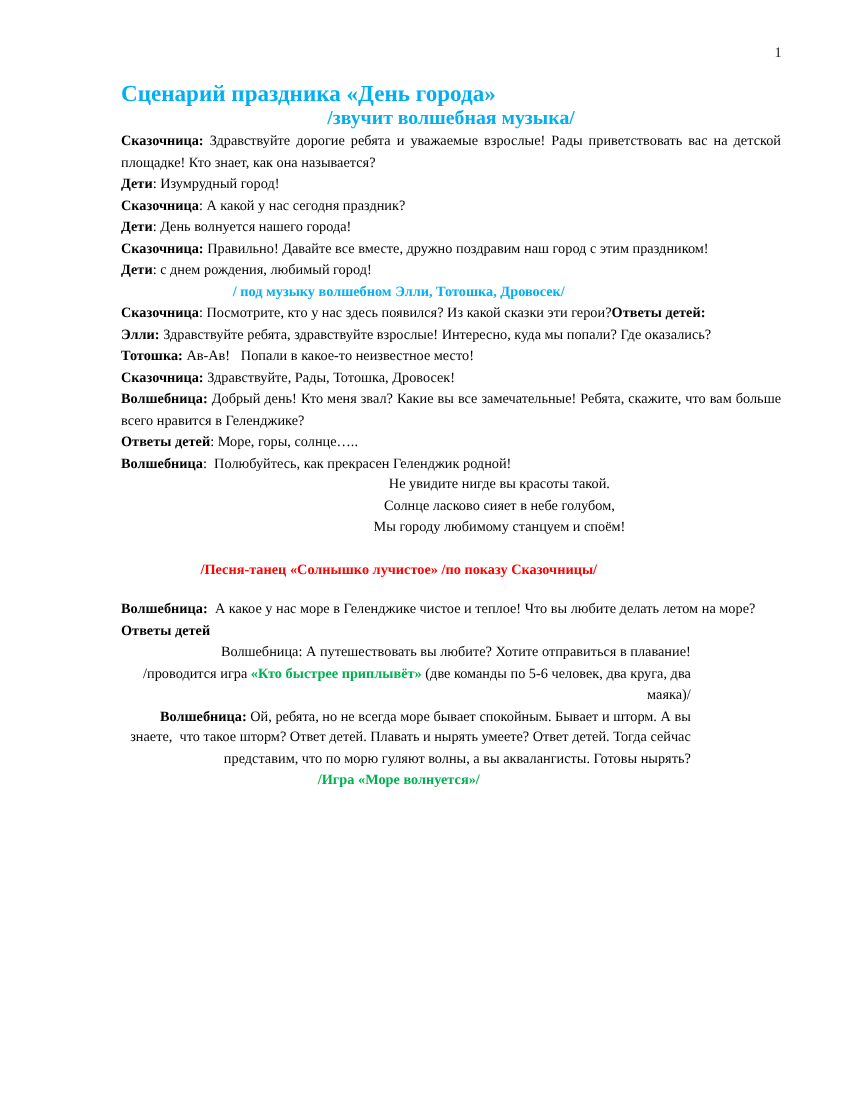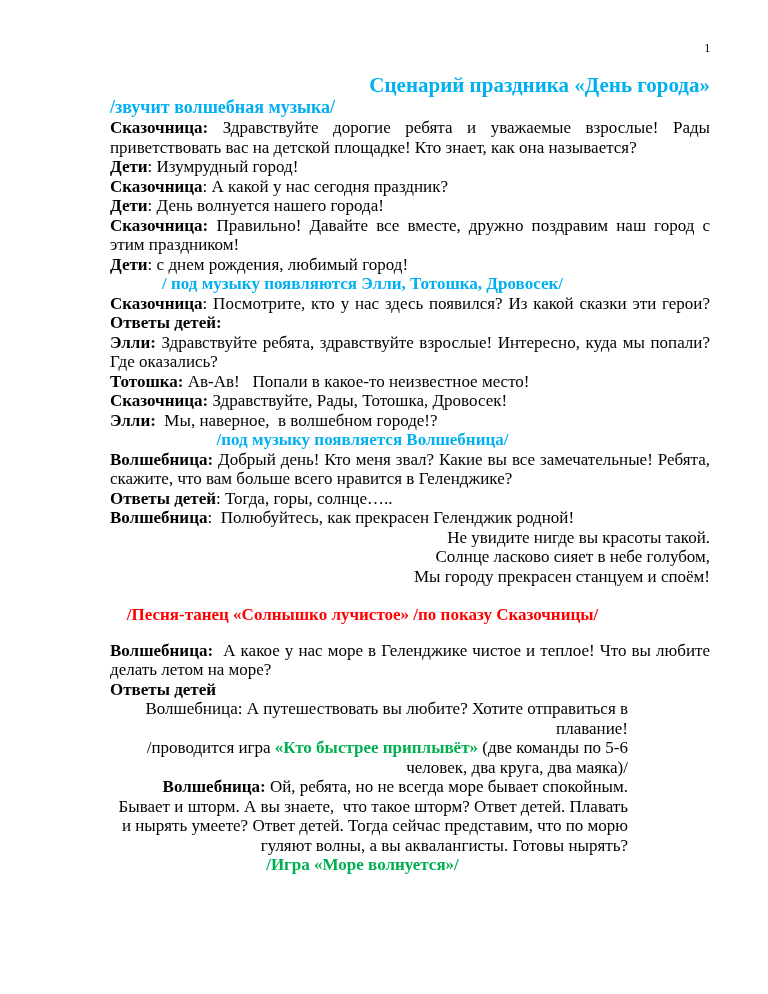--- a/index.html
+++ b/index.html
@@ -20,63 +20,61 @@
     line-height: 14px;
     color: #1a1a1a;
   }
   .content {
     position: absolute;
     left: 110px;
     top: 74px;
     width: 600px;
   }
   .para {
-    font-size: 17px;
+    font-size: 13px;
     line-height: 19.5px;
     text-align: justify;
     margin: 0;
   }
-  .para.title-line  { font-size: 21px; line-height: 23px; text-align: right; }
-  .para.subtitle-line { font-size: 18px; line-height: 21px; text-align: left; }
+  .para.title-line  { font-size: 21px; line-height: 23px; text-align: left; }
+  .para.subtitle-line { font-size: 18px; line-height: 21px; text-align: center; }
   .para.center  { text-align: center; margin-right: 95px; }
   .para.center2 { text-align: right; margin-right: 82px; }
-  .para.indent  { text-align: right; padding-left: 88px; }
+  .para.indent  { text-align: center; padding-left: 88px; }
   .para.blank   { height: 19px; }
   .para.blank-sm{ height: 16px; }
   .run   { white-space: pre-wrap; }
   .run.b { font-weight: bold; }
   .run.i { }
 </style>
 </head>
 <body>
 
 <div class="page">
   <div class="pagenum">1</div>
   <div class="content">
       <div class="para title-line"><span class="run b" style="color: rgb(0, 176, 240);">Сценарий праздника «День города»</span></div>
       <div class="para subtitle-line"><span class="run b" style="color: rgb(0, 176, 240);">/звучит волшебная музыка/</span></div>
       <div class="para"><span class="run b">Сказочница: </span><span class="run">Здравствуйте дорогие ребята и уважаемые взрослые! Рады приветствовать вас на детской площадке! Кто знает, как она называется?</span></div>
       <div class="para"><span class="run b">Дети</span><span class="run">: Изумрудный город!</span></div>
       <div class="para"><span class="run b">Сказочница</span><span class="run">: А какой у нас сегодня праздник?</span></div>
       <div class="para"><span class="run b">Дети</span><span class="run">: День волнуется нашего города!</span></div>
       <div class="para"><span class="run b">Сказочница:</span><span class="run"> Правильно! Давайте все вместе, дружно поздравим наш город с этим праздником!</span></div>
       <div class="para"><span class="run b">Дети</span><span class="run">: с днем рождения, любимый город!</span></div>
-      <div class="para center"><span class="run b" style="color: rgb(0, 176, 240);">/ под музыку появляются Элли, Тотошка, Дровосек/</span></div>
+      <div class="para center"><span class="run b" style="color: rgb(0, 176, 240);">/ под музыку волшебном Элли, Тотошка, Дровосек/</span></div>
       <div class="para"><span class="run b">Сказочница</span><span class="run">: Посмотрите, кто у нас здесь появился? Из какой сказки эти герои?</span><span class="run b">Ответы детей:</span></div>
       <div class="para"><span class="run b">Элли:</span><span class="run"> Здравствуйте ребята, здравствуйте взрослые! Интересно, куда мы попали? Где оказались?</span></div>
       <div class="para"><span class="run b">Тотошка:</span><span class="run"> Ав-Ав!&nbsp;&nbsp; Попали в какое-то неизвестное место!</span></div>
       <div class="para"><span class="run b">Сказочница:</span><span class="run"> Здравствуйте, Рады, Тотошка, Дровосек!</span></div>
-      <div class="para"><span class="run b">Элли:</span><span class="run">&nbsp; Мы, наверное,&nbsp; в волшебном городе!?</span></div>
-      <div class="para center"><span class="run b" style="color: rgb(0, 176, 240);">/под музыку появляется Волшебница/</span></div>
       <div class="para"><span class="run b">Волшебница:</span><span class="run"> Добрый день! Кто меня звал? Какие вы все замечательные! Ребята, скажите, что вам больше всего нравится в Геленджике?</span></div>
-      <div class="para"><span class="run b">Ответы детей</span><span class="run">: Тогда, горы, солнце…..</span></div>
+      <div class="para"><span class="run b">Ответы детей</span><span class="run">: Море, горы, солнце…..</span></div>
       <div class="para"><span class="run b">Волшебница</span><span class="run">:&nbsp; Полюбуйтесь, как прекрасен Геленджик родной!</span></div>
       <div class="para indent"><span class="run">Не увидите нигде вы красоты такой.</span></div>
       <div class="para indent"><span class="run">Солнце ласково сияет в небе голубом,</span></div>
-      <div class="para indent"><span class="run">Мы городу прекрасен станцуем и споём!</span></div>
+      <div class="para indent"><span class="run">Мы городу любимому станцуем и споём!</span></div>
       <div class="para blank"></div>
       <div class="para center"><span class="run b" style="color: rgb(255, 0, 0);">/Песня-танец «Солнышко лучистое» /по показу Сказочницы/</span></div>
       <div class="para blank-sm"></div>
       <div class="para"><span class="run b">Волшебница:</span><span class="run">&nbsp; А какое у нас море в Геленджике чистое и теплое! Что вы любите делать летом на море?</span></div>
       <div class="para"><span class="run b">Ответы детей</span></div>
       <div class="para center2"><span class="run">Волшебница: А путешествовать вы любите? Хотите отправиться в плавание!</span></div>
       <div class="para center2"><span class="run">/проводится игра </span><span class="run b" style="color: rgb(0, 176, 80);">«Кто быстрее приплывёт»</span><span class="run"> (две команды по 5-6 человек, два круга, два маяка)/</span></div>
       <div class="para center2"><span class="run b">Волшебница:</span><span class="run"> Ой, ребята, но не всегда море бывает спокойным. Бывает и шторм. А вы знаете,&nbsp; что такое шторм? </span><span class="run i">Ответ детей.</span><span class="run"> Плавать и нырять умеете? </span><span class="run i">Ответ детей.</span><span class="run"> Тогда сейчас представим, что по морю гуляют волны, а вы аквалангисты. Готовы нырять?</span></div>
       <div class="para center"><span class="run b" style="color: rgb(0, 176, 80);">/Игра «Море волнуется»/</span></div>
     </div>

